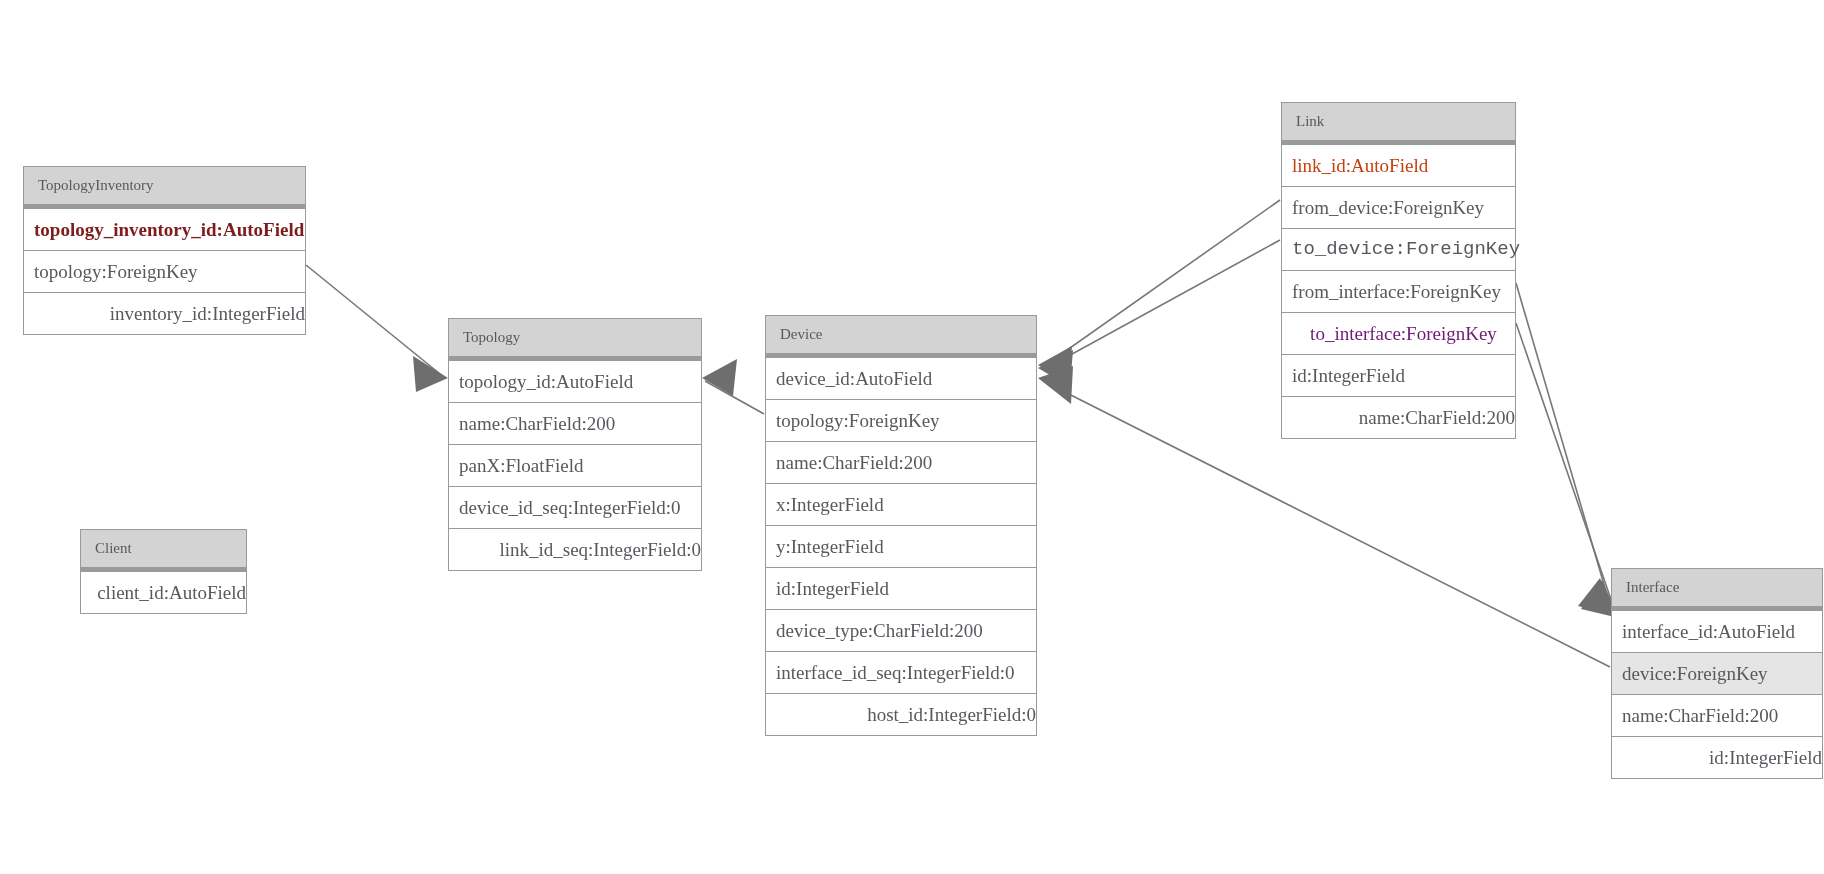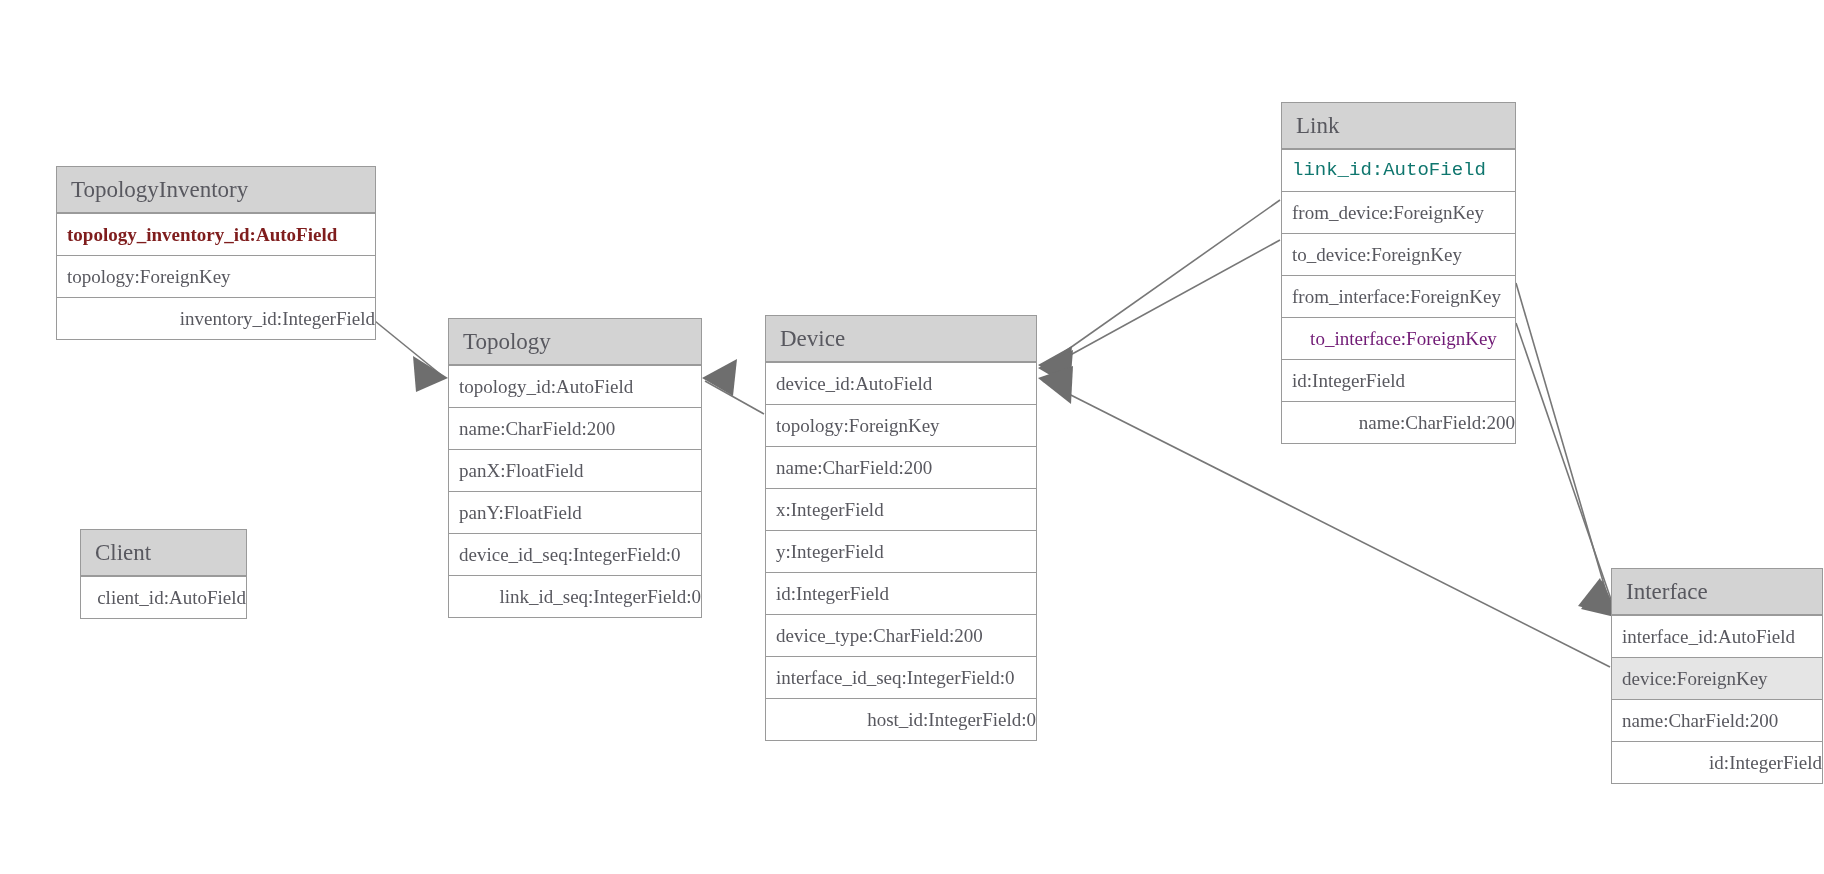--- a/index.html
+++ b/index.html
@@ -30,23 +30,23 @@
   .entity-box {
     position: absolute;
     box-sizing: border-box;
     border: 1px solid #9a9a9a;
     background: #ffffff;
     z-index: 2;
   }
   .entity-header {
     box-sizing: border-box;
     background: #d3d3d3;
-    border-bottom: 2px solid #0c4a6e;
+    border-bottom: 5px solid #0c4a6e;
     color: #58585f;
-    font-size: 23px;
+    font-size: 15px;
     line-height: 1;
     padding: 11px 0 11px 14px;
     white-space: nowrap;
   }
   .entity-field {
     box-sizing: border-box;
     border-bottom: 1px solid #9a9a9a;
     color: #58585f;
     font-size: 19px;
     line-height: 1;
@@ -88,56 +88,55 @@
       <g>
         <path d="M 1516,283 L 1612,612" fill="none" stroke="#777777" stroke-width="1.6"></path>
         <polygon points="1616,616 1578,606 1600,578" fill="#6e6e6e"></polygon>
       </g>
       <g>
         <path d="M 1516,323 L 1616,614" fill="none" stroke="#777777" stroke-width="1.6"></path>
         <polygon points="1619,618 1581,609 1602,580" fill="#6e6e6e"></polygon>
       </g>
     </svg>
 
-<div class="entity-box" style="left: 23px; top: 166px; width: 320px; border-color: rgb(154, 154, 154); margin-left: 33px;">
+<div class="entity-box" style="left: 23px; top: 166px; width: 283px; border-color: rgb(154, 154, 154);">
       <div class="entity-header" style="background: rgb(211, 211, 211); border-bottom-color: rgb(154, 154, 154); color: rgb(88, 88, 95);">TopologyInventory</div>
       <div class="entity-field" style="border-bottom-color: rgb(154, 154, 154); color: #7f1d1d; background: rgb(255, 255, 255); font-weight: bold;">topology_inventory_id:AutoField</div>
       <div class="entity-field" style="border-bottom-color: rgb(154, 154, 154); color: rgb(88, 88, 95); background: rgb(255, 255, 255);">topology:ForeignKey</div>
       <div class="entity-field" style="border-bottom-color: rgb(154, 154, 154); color: rgb(88, 88, 95); background: rgb(255, 255, 255);">inventory_id:IntegerField</div>
     </div>
     <div class="entity-box" style="left: 80px; top: 529px; width: 167px; border-color: rgb(154, 154, 154);">
       <div class="entity-header" style="background: rgb(211, 211, 211); border-bottom-color: rgb(154, 154, 154); color: rgb(88, 88, 95);">Client</div>
       <div class="entity-field" style="border-bottom-color: rgb(154, 154, 154); color: rgb(88, 88, 95); background: rgb(255, 255, 255);">client_id:AutoField</div>
     </div>
     <div class="entity-box" style="left: 448px; top: 318px; width: 254px; border-color: rgb(154, 154, 154);">
       <div class="entity-header" style="background: rgb(211, 211, 211); border-bottom-color: rgb(154, 154, 154); color: rgb(88, 88, 95);">Topology</div>
       <div class="entity-field" style="border-bottom-color: rgb(154, 154, 154); color: rgb(88, 88, 95); background: rgb(255, 255, 255);">topology_id:AutoField</div>
       <div class="entity-field" style="border-bottom-color: rgb(154, 154, 154); color: rgb(88, 88, 95); background: rgb(255, 255, 255);">name:CharField:200</div>
       <div class="entity-field" style="border-bottom-color: rgb(154, 154, 154); color: rgb(88, 88, 95); background: rgb(255, 255, 255);">panX:FloatField</div>
-      <div class="entity-field" style="border-bottom-color: rgb(154, 154, 154); color: rgb(88, 88, 95); background: rgb(255, 255, 255);">panY:FloatField</div>
       <div class="entity-field" style="border-bottom-color: rgb(154, 154, 154); color: rgb(88, 88, 95); background: rgb(255, 255, 255);">device_id_seq:IntegerField:0</div>
       <div class="entity-field" style="border-bottom-color: rgb(154, 154, 154); color: rgb(88, 88, 95); background: rgb(255, 255, 255);">link_id_seq:IntegerField:0</div>
     </div>
     <div class="entity-box" style="left: 765px; top: 315px; width: 272px; border-color: rgb(154, 154, 154);">
       <div class="entity-header" style="background: rgb(211, 211, 211); border-bottom-color: rgb(154, 154, 154); color: rgb(88, 88, 95);">Device</div>
       <div class="entity-field" style="border-bottom-color: rgb(154, 154, 154); color: rgb(88, 88, 95); background: rgb(255, 255, 255);">device_id:AutoField</div>
       <div class="entity-field" style="border-bottom-color: rgb(154, 154, 154); color: rgb(88, 88, 95); background: rgb(255, 255, 255);">topology:ForeignKey</div>
       <div class="entity-field" style="border-bottom-color: rgb(154, 154, 154); color: rgb(88, 88, 95); background: rgb(255, 255, 255);">name:CharField:200</div>
       <div class="entity-field" style="border-bottom-color: rgb(154, 154, 154); color: rgb(88, 88, 95); background: rgb(255, 255, 255);">x:IntegerField</div>
       <div class="entity-field" style="border-bottom-color: rgb(154, 154, 154); color: rgb(88, 88, 95); background: rgb(255, 255, 255);">y:IntegerField</div>
       <div class="entity-field" style="border-bottom-color: rgb(154, 154, 154); color: rgb(88, 88, 95); background: rgb(255, 255, 255);">id:IntegerField</div>
       <div class="entity-field" style="border-bottom-color: rgb(154, 154, 154); color: rgb(88, 88, 95); background: rgb(255, 255, 255);">device_type:CharField:200</div>
       <div class="entity-field" style="border-bottom-color: rgb(154, 154, 154); color: rgb(88, 88, 95); background: rgb(255, 255, 255);">interface_id_seq:IntegerField:0</div>
       <div class="entity-field" style="border-bottom-color: rgb(154, 154, 154); color: rgb(88, 88, 95); background: rgb(255, 255, 255);">host_id:IntegerField:0</div>
     </div>
     <div class="entity-box" style="left: 1281px; top: 102px; width: 235px; border-color: rgb(154, 154, 154);">
       <div class="entity-header" style="background: rgb(211, 211, 211); border-bottom-color: rgb(154, 154, 154); color: rgb(88, 88, 95);">Link</div>
-      <div class="entity-field" style="border-bottom-color: rgb(154, 154, 154); color: #0f766e; background: rgb(255, 255, 255); font-family: Liberation Mono, monospace;">link_id:AutoField</div>
+      <div class="entity-field" style="border-bottom-color: rgb(154, 154, 154); color: #c2410c; background: rgb(255, 255, 255);">link_id:AutoField</div>
       <div class="entity-field" style="border-bottom-color: rgb(154, 154, 154); color: rgb(88, 88, 95); background: rgb(255, 255, 255);">from_device:ForeignKey</div>
-      <div class="entity-field" style="border-bottom-color: rgb(154, 154, 154); color: rgb(88, 88, 95); background: rgb(255, 255, 255);">to_device:ForeignKey</div>
+      <div class="entity-field" style="border-bottom-color: rgb(154, 154, 154); color: rgb(88, 88, 95); background: rgb(255, 255, 255); font-family: Liberation Mono, monospace;">to_device:ForeignKey</div>
       <div class="entity-field" style="border-bottom-color: rgb(154, 154, 154); color: rgb(88, 88, 95); background: rgb(255, 255, 255);">from_interface:ForeignKey</div>
       <div class="entity-field" style="border-bottom-color: rgb(154, 154, 154); color: #701a75; background: rgb(255, 255, 255); text-align: center;">to_interface:ForeignKey</div>
       <div class="entity-field" style="border-bottom-color: rgb(154, 154, 154); color: rgb(88, 88, 95); background: rgb(255, 255, 255);">id:IntegerField</div>
       <div class="entity-field" style="border-bottom-color: rgb(154, 154, 154); color: rgb(88, 88, 95); background: rgb(255, 255, 255);">name:CharField:200</div>
     </div>
     <div class="entity-box" style="left: 1611px; top: 568px; width: 212px; border-color: rgb(154, 154, 154);">
       <div class="entity-header" style="background: rgb(211, 211, 211); border-bottom-color: rgb(154, 154, 154); color: rgb(88, 88, 95);">Interface</div>
       <div class="entity-field" style="border-bottom-color: rgb(154, 154, 154); color: rgb(88, 88, 95); background: rgb(255, 255, 255);">interface_id:AutoField</div>
       <div class="entity-field" style="border-bottom-color: rgb(154, 154, 154); color: rgb(88, 88, 95); background: #e5e5e5;">device:ForeignKey</div>
       <div class="entity-field" style="border-bottom-color: rgb(154, 154, 154); color: rgb(88, 88, 95); background: rgb(255, 255, 255);">name:CharField:200</div>

